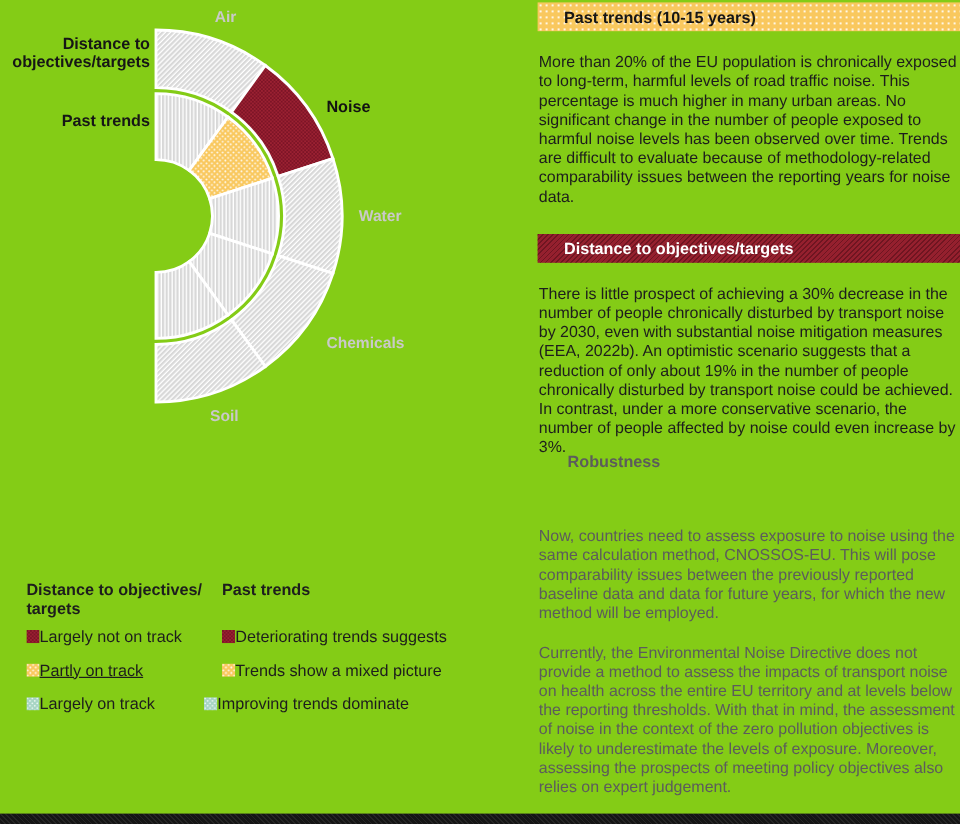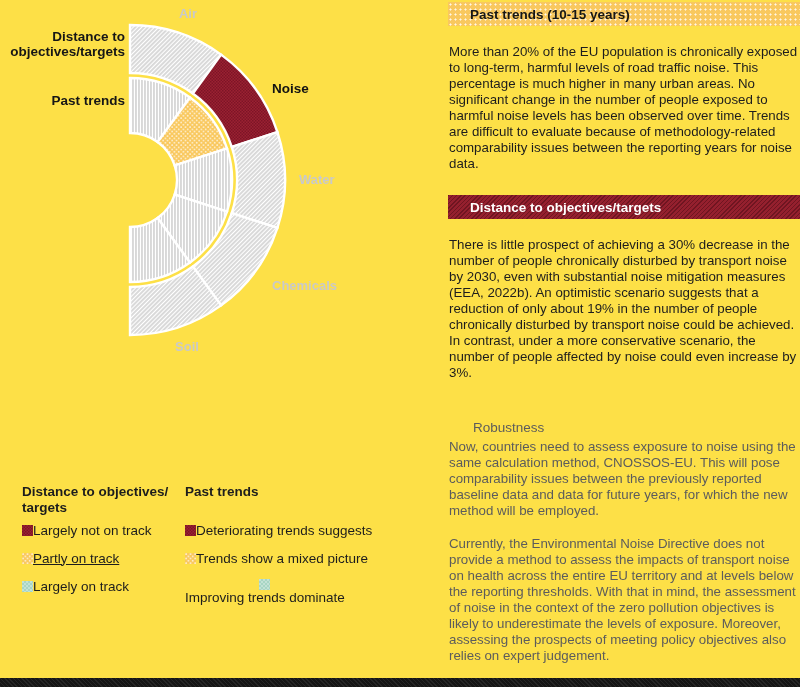--- a/index.html
+++ b/index.html
@@ -1,18 +1,18 @@
 <!DOCTYPE html>
 <html><head>
 <meta charset="utf-8">
 <style>
   html,body { margin:0; padding:0; background:#ffffff; }
   .stage {
     position:relative; width:800px; height:687px; overflow:hidden;
-    background:#fde047;
+    background:#84cc16;
     font-family:"Liberation Sans","DejaVu Sans",sans-serif;
     color:#1d1d1d;
   }
 
   
   #chart-svg { position:absolute; left:0; top:0; }
   .cat { font-family:"Liberation Sans","DejaVu Sans",sans-serif; font-size:13px; font-weight:bold; fill:#c9c9c9; }
   .cat-active { fill:#121212; font-size:13.5px; }
 
   .ring-label {
@@ -52,22 +52,22 @@
     background-image:repeating-linear-gradient(135deg, rgba(40,0,8,0.35) 0 1px, rgba(40,0,8,0) 1px 3px);
   }
   .body-text {
     position:absolute; left:449px; width:352px;
     font-size:13.3px; line-height:16px; color:#1d1d1d;
   }
   #para-past-trends { top:31px; }
   #para-distance   { top:224px; }
   .robust { color:#5c5c5c; }
   #robustness-heading {
-    position:absolute; left:449px; top:420px;
-    font-size:13.5px; font-weight:normal; color:#5c5c5c;padding-left:24px;
+    position:absolute; left:449px; top:377px;
+    font-size:13.5px; font-weight:bold; color:#5c5c5c;padding-left:24px;
   }
   #para-robustness-1 { top:426px; }
   #para-robustness-2 { top:523px; }
 
   
   #bottom-bar {
     position:absolute; left:0; right:0; top:678px; height:9px;
     background-color:#151515;
     background-image:repeating-linear-gradient(45deg, rgba(255,255,255,0.07) 0 1px, rgba(255,255,255,0) 1px 3px);
   }
@@ -154,21 +154,21 @@
         <rect width="11" height="11" fill="url(#pat-red)"></rect>
       </svg>
     <span>Deteriorating trends suggests</span>
   </div>
   <div class="legend-item" style="left:185px; top:551px;">
     <svg width="11" height="11">
         <rect width="11" height="11" fill="url(#pat-yellow)"></rect>
       </svg>
     <span>Trends show a mixed picture</span>
   </div>
-  <div class="legend-item" style="left:185px; top:579px;flex-direction:column;">
+  <div class="legend-item" style="left:170px; top:579px;">
     <svg width="11" height="11">
         <rect width="11" height="11" fill="url(#pat-teal)"></rect>
       </svg>
     <span>Improving trends dominate</span>
   </div>
 
   <div class="hdr-bar" id="hdr-past-trends">Past trends (10-15 years)</div>
   <p class="body-text" id="para-past-trends">More than 20% of the EU population is chronically exposed to long-term, harmful levels of road traffic noise. This percentage is much higher in many urban areas. No significant change in the number of people exposed to harmful noise levels has been observed over time. Trends are difficult to evaluate because of methodology-related comparability issues between the reporting years for noise data.</p>
 
   <div class="hdr-bar" id="hdr-distance">Distance to objectives/targets</div>

